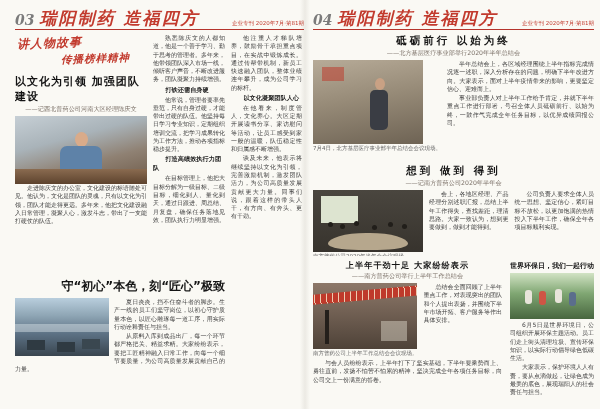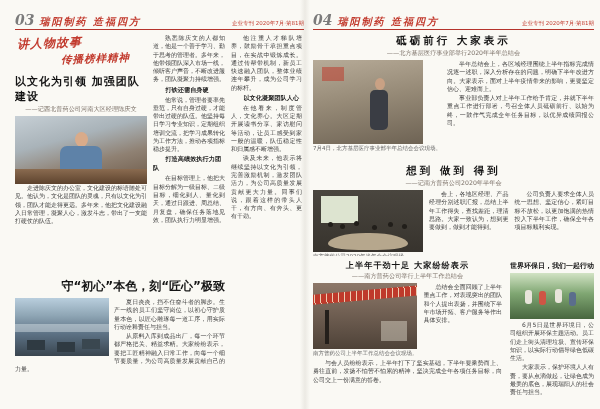--- a/index.html
+++ b/index.html
@@ -14,21 +14,21 @@
   .page{position:absolute;top:0;height:305px;}
   #lp{left:15px;width:289px;}
   #rp{left:313px;width:281px;}
 
   
   .hdr{display:flex;align-items:flex-end;height:20px;margin-top:7px;
     border-bottom:1.5px solid #b5342c;padding-bottom:2px;}
   .pageno{font-family:"DejaVu Serif","Liberation Serif",serif;
     font-style:italic;font-weight:bold;font-size:14px;color:#7b7b7b;margin-right:5px;line-height:1;}
   .brand{font-family:"DejaVu Serif","Liberation Serif",serif;font-style:italic;font-weight:bold;
-    font-size:10px;color:#c23b2e;letter-spacing:2px;line-height:1;}
+    font-size:17px;color:#c23b2e;letter-spacing:2px;line-height:1;}
   .ednote{margin-left:auto;font-size:5.5px;color:#c23b2e;white-space:nowrap;line-height:1.2;}
 
   
   p{margin:0 0 1px 0;font-size:6px;line-height:1.38;text-align:justify;text-indent:2em;color:#3d3d3d;}
   .subhead{font-size:6.2px;font-weight:bold;color:#222;text-indent:2em;margin:2px 0 1px 0;}
   .dek{font-size:6.2px;color:#7a6f66;text-align:center;margin:1px 0 2px 0;}
   .cap{font-size:5.5px;color:#666;line-height:1.3;text-align:justify;margin-top:1px;}
 
   
   .lp-main{display:flex;gap:6px;margin-top:4px;}
@@ -169,21 +169,21 @@
 </section>
 
 <section class="page" id="rp">
   <header class="hdr">
     <span class="pageno">04</span>
     <span class="brand">瑞阳制药 造福四方</span>
     <span class="ednote">企业专刊 2020年7月·第81期</span>
   </header>
 
   <article class="artA">
-    <h2 class="rp-title">砥砺前行 大家表示</h2>
+    <h2 class="rp-title">砥砺前行 以始为终</h2>
     <div class="dek">——北方基层医疗事业部举行2020年半年总结会</div>
     <div class="flexrow">
       <figure class="fig" style="margin:0;">
         <div class="photo ph-speech">
           <div class="art"></div>
           <div class="head"></div>
           <div class="body"></div>
         </div>
         <figcaption class="cap">7月4日，北方基层医疗事业部半年总结会会议现场。</figcaption>
       </figure>

